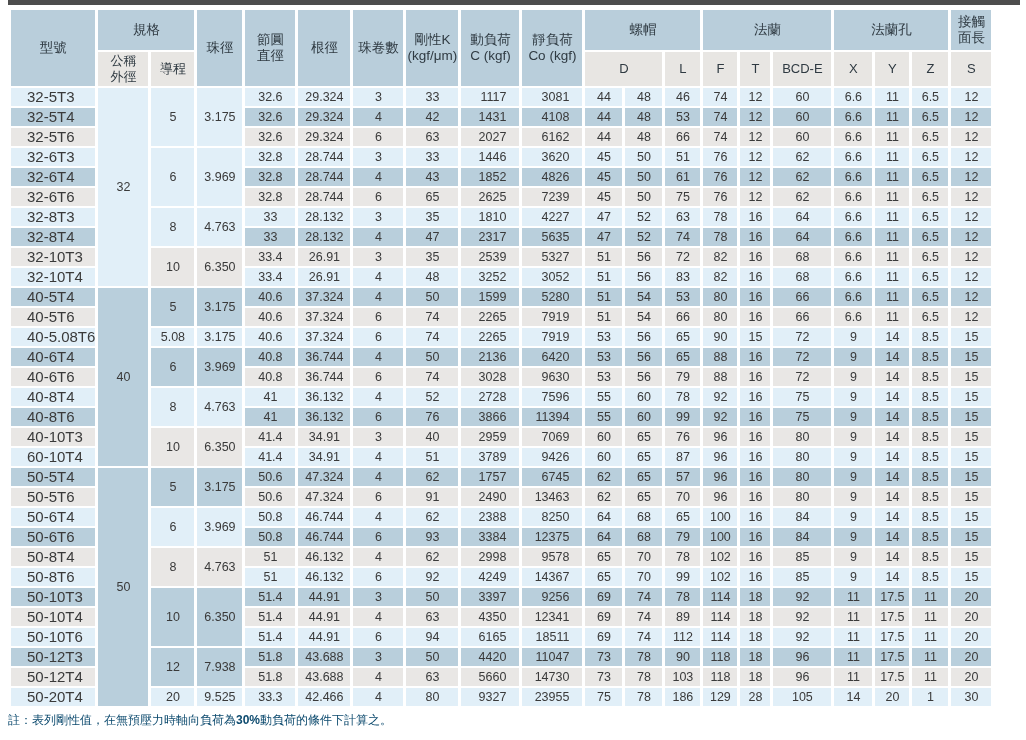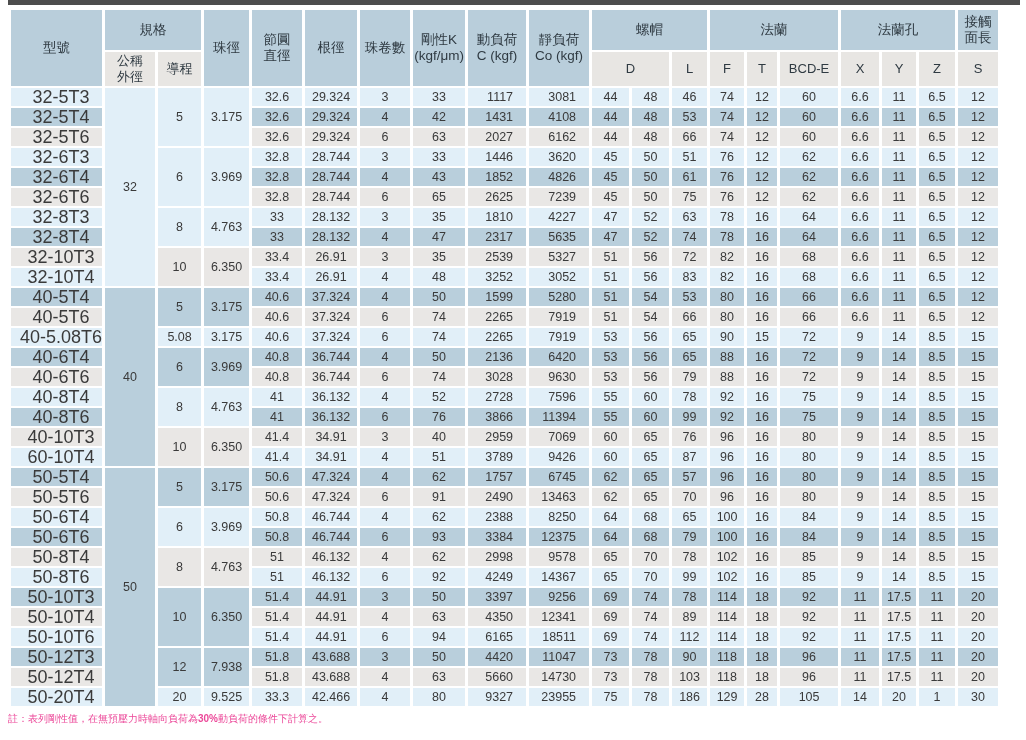--- a/index.html
+++ b/index.html
@@ -15,23 +15,23 @@
   th,td{padding:0;overflow:hidden;white-space:nowrap;}
   th{font-weight:normal;color:#2f3a42;}
   th.main{background:var(--header_bg);font-size:13.5px;text-align:center;}
   th.sub{background:var(--subheader_bg);font-size:13px;text-align:center;height:34px;line-height:16px;}
   tr.h1 th{height:40px;}
   .pre{white-space:pre-line;line-height:16px;margin-top:46px;}
   td{font-size:12.5px;text-align:center;height:18px;line-height:18px;color:#3a3a3a;}
   td.c0{background:var(--row0);}
   td.c1{background:var(--row1);}
   td.c2{background:var(--row2);}
-  td.model{text-align:center;padding-left:9px;font-size:18px;}
+  td.model{text-align:left;padding-left:16px;font-size:15px;}
   td.right{text-align:right;padding-right:13px;}
-  .footnote{position:absolute;left:8px;top:712px;font-size:10px;color:#ec4899;}
+  .footnote{position:absolute;left:8px;top:712px;font-size:12px;color:#0c4a6e;}
   .footnote b{font-weight:bold;}
 </style>
 </head>
 <body>
 
 <div class="page">
   <div class="topbar"></div>
 
   <table class="spec">
     <colgroup>

